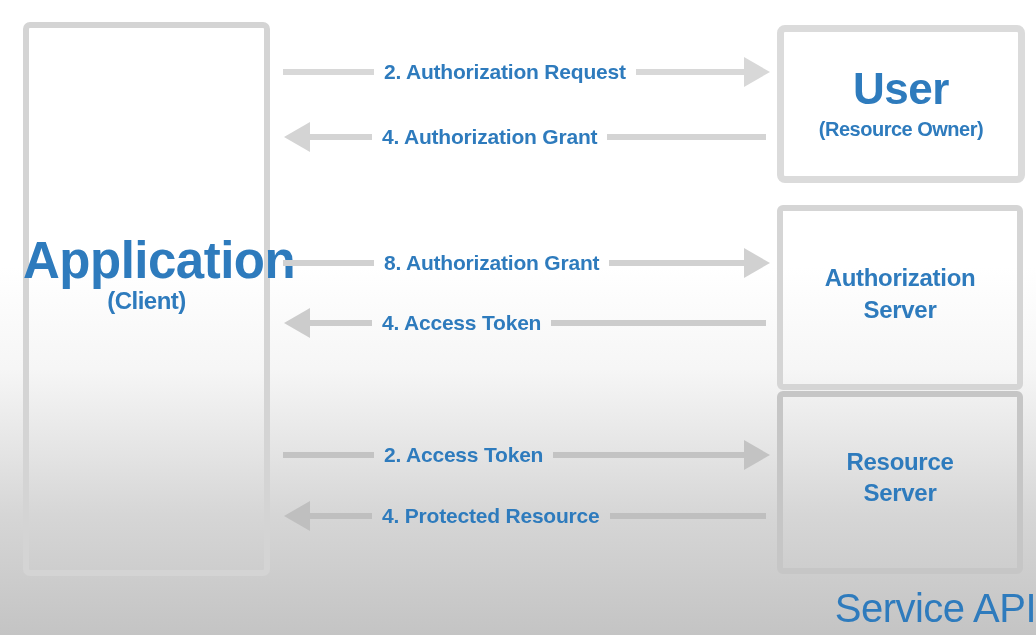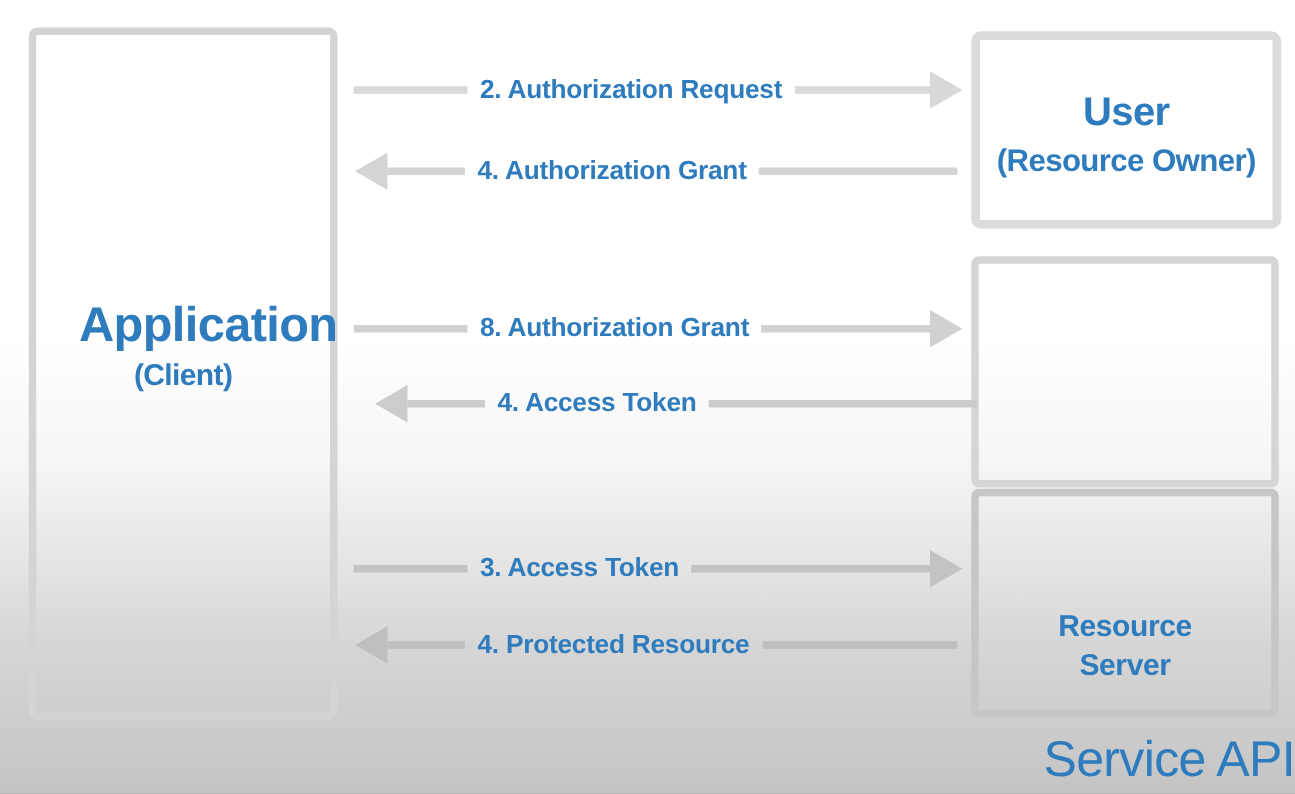--- a/index.html
+++ b/index.html
@@ -36,27 +36,27 @@
   .res-box{
     left:777px;top:391px;width:246px;height:183px;
     border:6px solid #c6c6c6;border-radius:6px;
   }
   .node-label{
     position:absolute;text-align:center;
     color:var(--blue,#2e7bbd);
     font-weight:700;letter-spacing:-0.5px;
   }
   .app-label{left:23px;top:238px;width:247px;}
-  .app-label .big{font-size:39px;line-height:46px;display:block;text-align:right;}
+  .app-label .big{font-size:51px;line-height:46px;display:block;text-align:right;}
   .app-label .sub{font-size:24px;line-height:34px;display:block;font-weight:700;}
   .user-label{left:777px;top:66px;width:248px;}
-  .user-label .big{font-size:32px;line-height:46px;display:block;}
-  .user-label .sub{font-size:25px;line-height:34px;display:block;}
+  .user-label .big{font-size:44px;line-height:46px;display:block;}
+  .user-label .sub{font-size:20px;line-height:34px;display:block;}
   .auth-label{left:820px;top:262px;width:160px;font-size:24px;line-height:32px;letter-spacing:-0.3px;}
-  .res-label{left:838px;top:446px;width:124px;font-size:24px;line-height:31px;letter-spacing:-0.3px;margin-top:40px;}
+  .res-label{left:838px;top:446px;width:124px;font-size:24px;line-height:31px;letter-spacing:-0.3px;}
   .service-api-label{
     position:absolute;left:780px;top:585px;width:256px;
     text-align:right;color:var(--blue,#2e7bbd);
     font-size:40px;line-height:46px;font-weight:400;letter-spacing:-0.5px;
   }
   .arrow-row{
     position:absolute;height:34px;
     display:flex;align-items:center;
   }
   .seg{height:6px;background:var(--g,#d0d0d0);}
@@ -93,20 +93,21 @@
   <div class="node-label app-label">
     <span class="big">Application</span>
     <span class="sub">(Client)</span>
   </div>
 
   <div class="node-label user-label">
     <span class="big">User</span>
     <span class="sub">(Resource Owner)</span>
   </div>
 
+  <div class="node-label auth-label">Authorization Server</div>
 
   <div class="node-label res-label">Resource Server</div>
 
   <div class="service-api-label">Service API</div>
 
   <div class="arrow-row" style="top:55px;left:283px;width:487px;--g:#d8d8d8">
     <span class="seg seg-a"></span>
     <span class="arrow-label">2. Authorization Request</span>
     <span class="seg seg-fill"></span>
     <span class="head head-right"></span>
@@ -119,30 +120,30 @@
     <span class="seg seg-fill"></span>
   </div>
 
   <div class="arrow-row" style="top:246px;left:283px;width:487px;--g:#d1d1d1">
     <span class="seg seg-a"></span>
     <span class="arrow-label">8. Authorization Grant</span>
     <span class="seg seg-fill"></span>
     <span class="head head-right"></span>
   </div>
 
-  <div class="arrow-row" style="top:306px;left:300px;width:482px;--g:#cccccc">
+  <div class="arrow-row" style="top:306px;left:284px;width:482px;--g:#cccccc">
     <span class="head head-left"></span>
     <span class="seg seg-c"></span>
     <span class="arrow-label">4. Access Token</span>
     <span class="seg seg-fill"></span>
   </div>
 
   <div class="arrow-row" style="top:438px;left:283px;width:487px;--g:#c3c3c3">
     <span class="seg seg-a"></span>
-    <span class="arrow-label">3. Access Token</span>
+    <span class="arrow-label">2. Access Token</span>
     <span class="seg seg-fill"></span>
     <span class="head head-right"></span>
   </div>
 
   <div class="arrow-row" style="top:499px;left:284px;width:482px;--g:#bfbfbf">
     <span class="head head-left"></span>
     <span class="seg seg-c"></span>
     <span class="arrow-label">4. Protected Resource</span>
     <span class="seg seg-fill"></span>
   </div>

